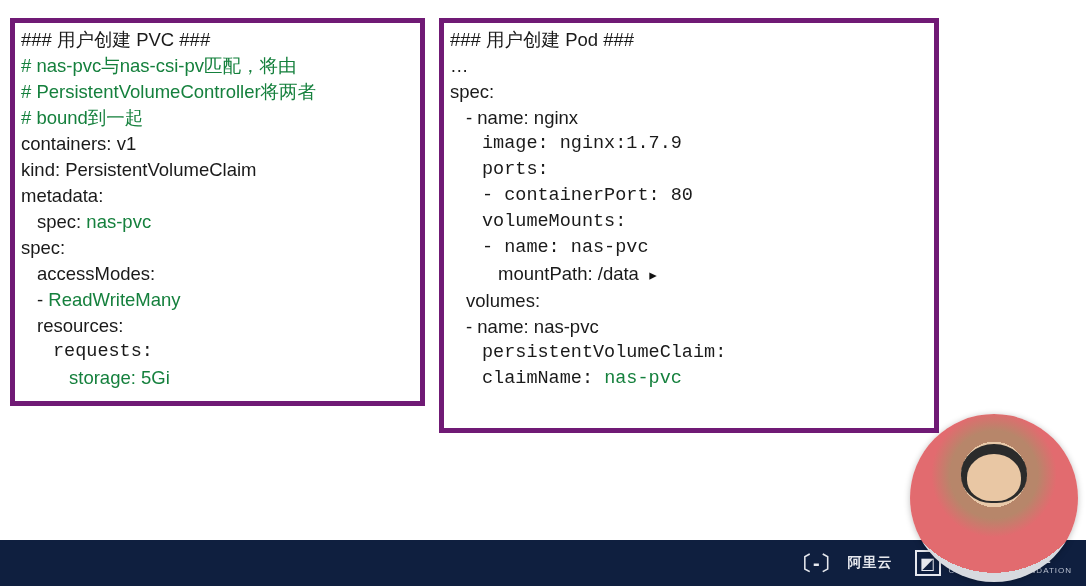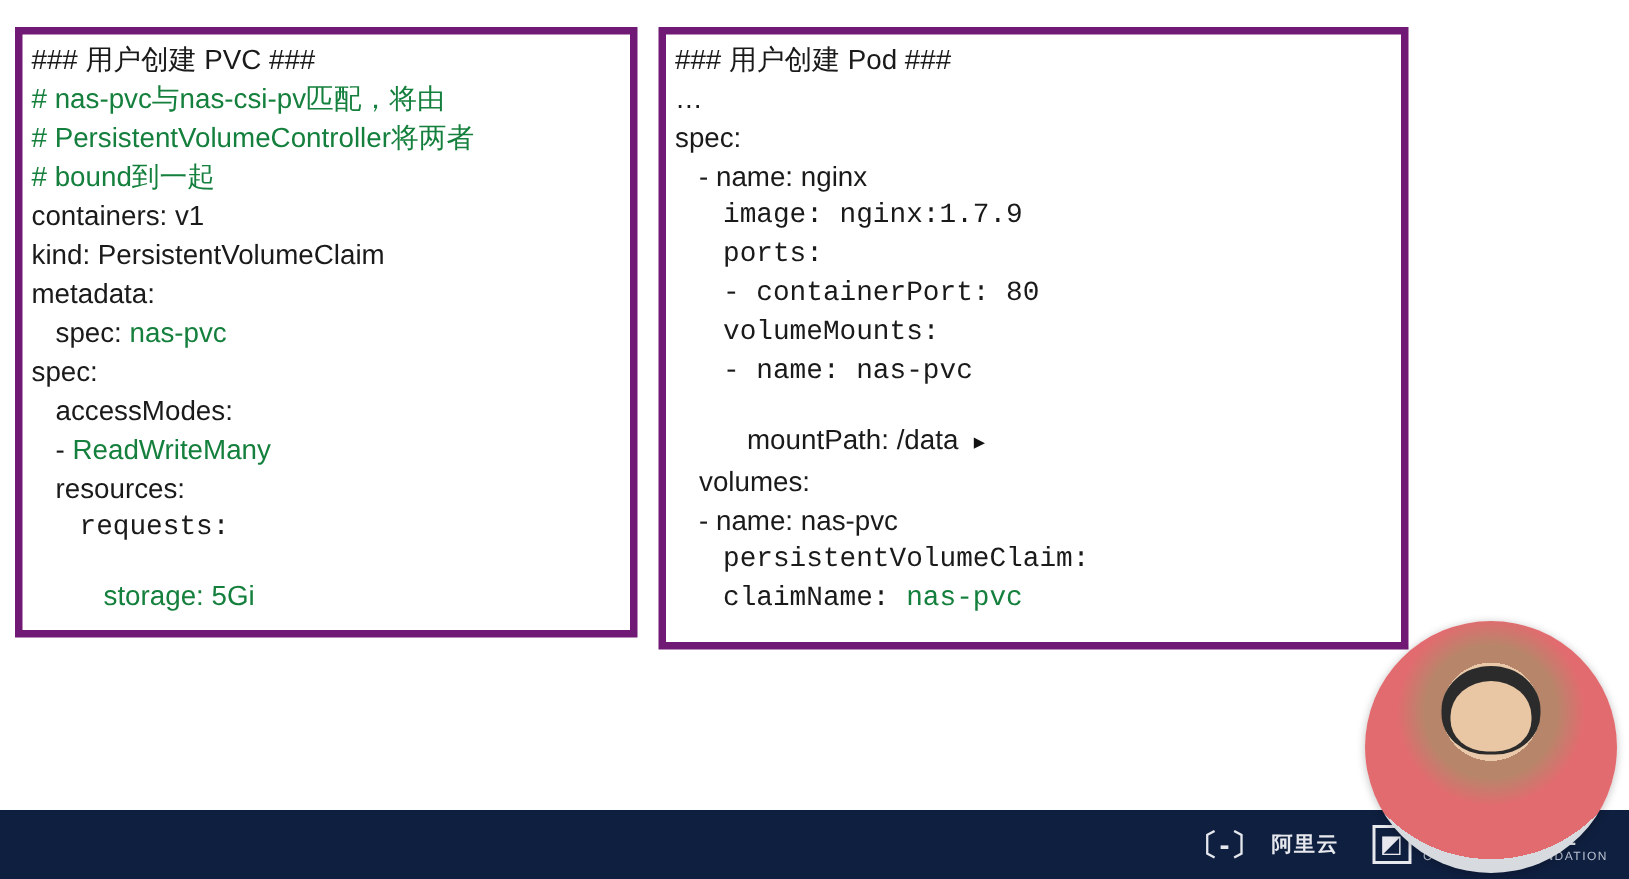--- a/index.html
+++ b/index.html
@@ -12,21 +12,21 @@
     font-size: 18.5px;
     line-height: 26px;
     color: #1a1a1a;
     white-space: nowrap;
   }
   .card-left { left: 10px; top: 18px; width: 415px; }
   .card-right { left: 439px; top: 18px; width: 500px; height: 415px; }
   .red   { color: #15803d; }
   .ind1  { padding-left: 16px; }
   .ind2  { padding-left: 32px; font-family: Liberation Mono, monospace; }
-  .ind3  { padding-left: 48px; margin-top: 19px; }
+  .ind3  { padding-left: 48px; }
   .cursor { font-size: 15px; color: #111; }
   .bottom-bar {
     position: absolute;
     left: 0; bottom: 0;
     width: 100%; height: 46px;
     background: #0f1f3f;
     display: flex;
     align-items: center;
     justify-content: flex-end;
     padding-right: 14px;

